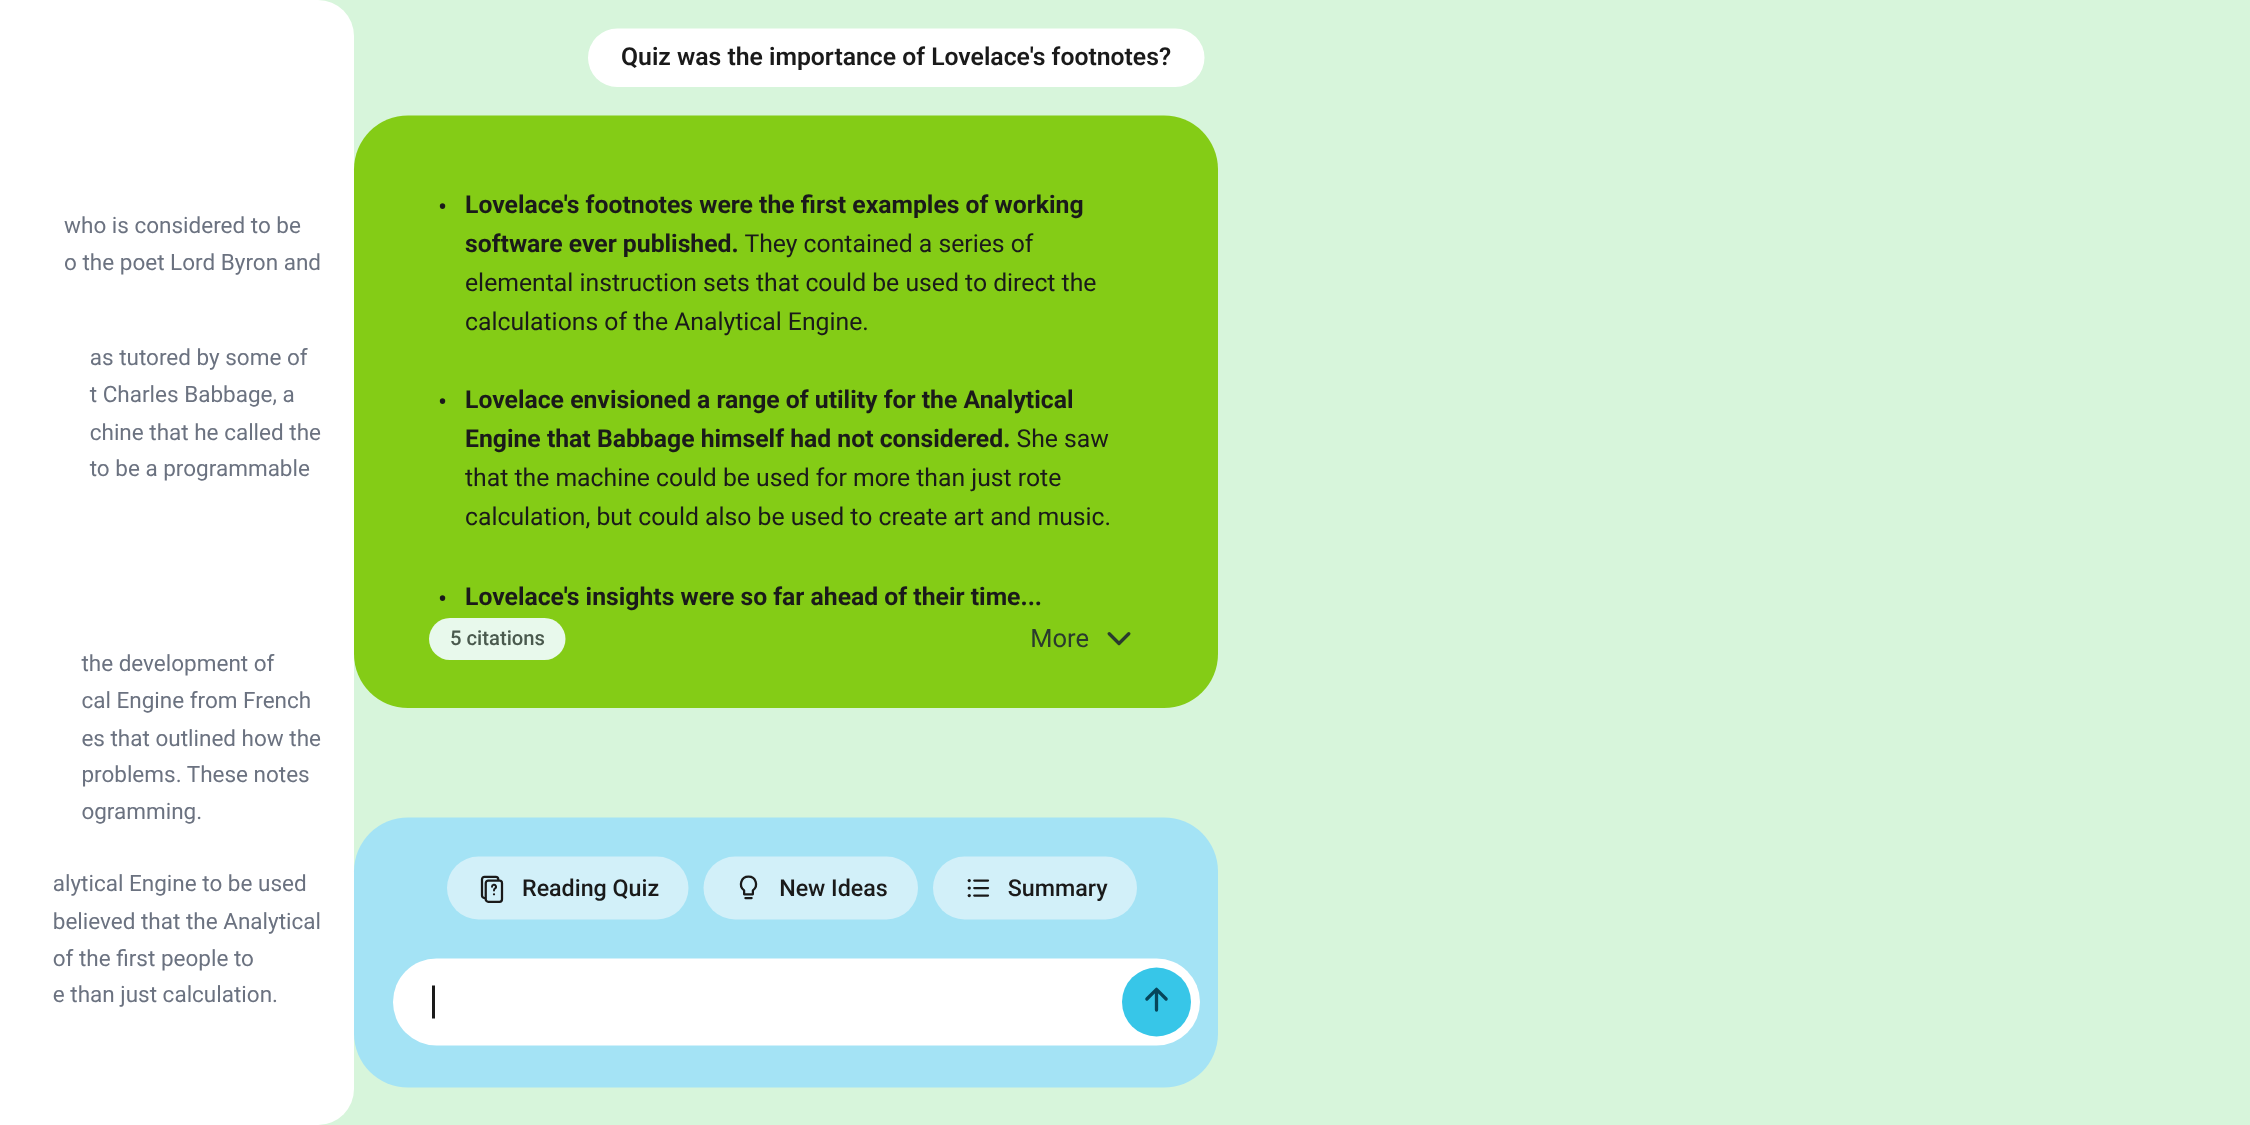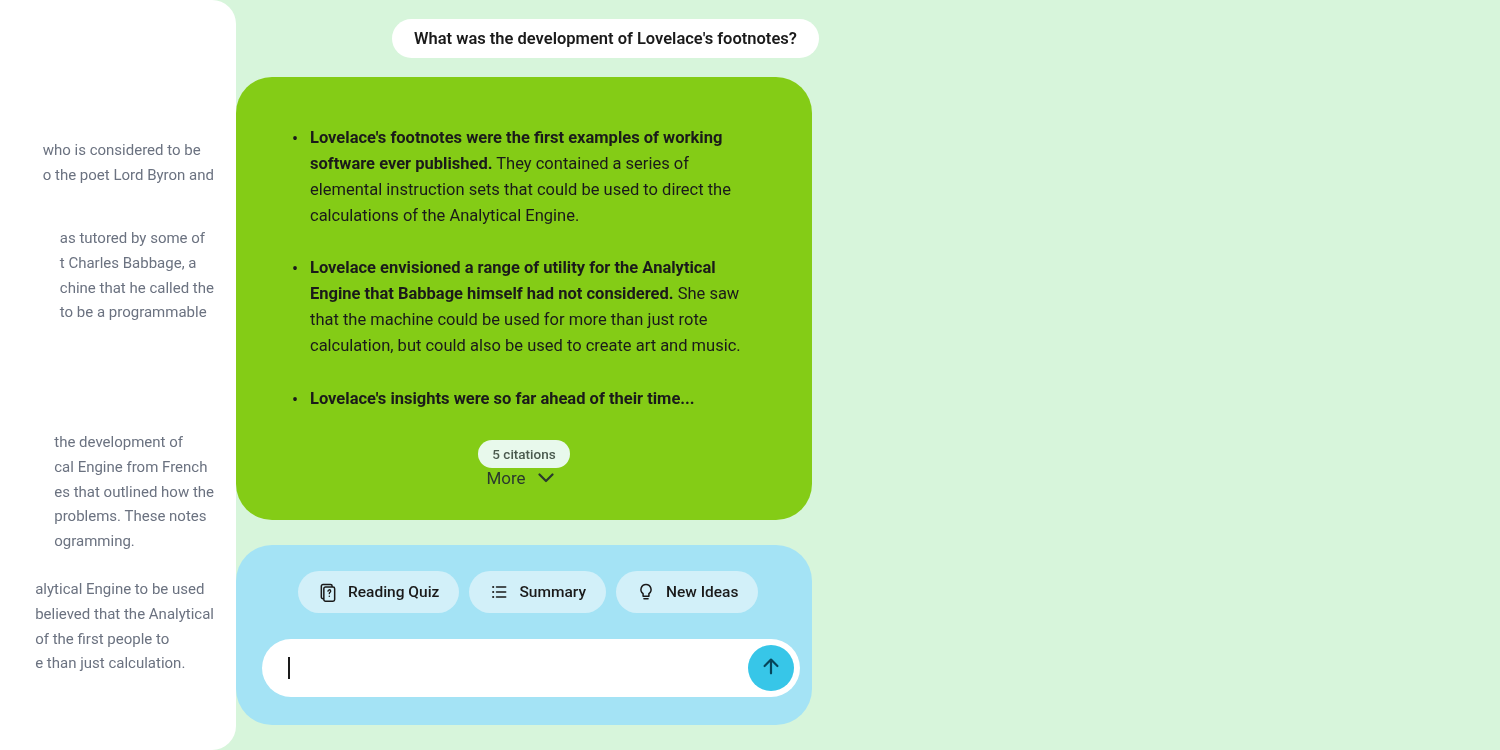--- a/index.html
+++ b/index.html
@@ -84,22 +84,20 @@
     }
     
     .answer-item .bold {
       font-weight: 700;
     }
     
     .answer-footer {
       display: flex;
       justify-content: space-between;
       align-items: center;
-      margin-top: 28px;
-      flex-direction: column;
     }
     
     .citations-pill {
       background: #e8f9ec;
       border-radius: 14px;
       padding: 6px 14px;
       font-size: 13.5px;
       color: #4a5a4e;
       font-weight: 500;
     }
@@ -220,21 +218,21 @@
   </div>
   <div class="left-block" style="top:577px;">
     <div>alytical Engine to be used</div>
     <div>believed that the Analytical</div>
     <div>of the first people to</div>
     <div>e than just calculation.</div>
   </div>
 </div>
 
 <div class="question-pill">
-  <span>What was the development of Lovelace's footnotes?</span>
+  <span>Quiz was the importance of Lovelace's footnotes?</span>
 </div>
 
 <div class="answer-card">
   <ul class="answer-list">
     <li class="answer-item">
       <span class="bold">Lovelace's footnotes were the first examples of working software ever published.</span><span> They contained a series of elemental instruction sets that could be used to direct the calculations of the Analytical Engine.</span>
     </li>
     <li class="answer-item">
       <span class="bold">Lovelace envisioned a range of utility for the Analytical Engine that Babbage himself had not considered.</span><span> She saw that the machine could be used for more than just rote calculation, but could also be used to create art and music.</span>
     </li>
@@ -266,38 +264,38 @@
           <rect x="7" y="6" width="13" height="17" rx="2" stroke="#1a1a1a" stroke-width="1.8" fill="#d2f0f9"></rect>
           <path d="M12 11 a1.6 1.6 0 1 1 2.3 1.4 c-0.7 0.4 -0.7 1.1 -0.7 1.6" stroke="#1a1a1a" stroke-width="1.6" stroke-linecap="round"></path>
           <circle cx="13.6" cy="17" r="0.9" fill="#1a1a1a"></circle>
         </svg>
       </span>
       <span>Reading Quiz</span>
     </div>
     <div class="suggestion-pill">
       <span class="suggestion-icon">
         <svg width="20" height="20" viewBox="0 0 24 24" fill="none">
+          <path d="M12 3 a6 6 0 0 0 -3.5 10.9 V17 h7 v-3.1 A6 6 0 0 0 12 3 Z" stroke="#1a1a1a" stroke-width="1.8" stroke-linejoin="round"></path>
+          <line x1="9.5" y1="20" x2="14.5" y2="20" stroke="#1a1a1a" stroke-width="1.8" stroke-linecap="round"></line>
+        </svg>
+      </span>
+      <span>New Ideas</span>
+    </div>
+    <div class="suggestion-pill">
+      <span class="suggestion-icon">
+        <svg width="20" height="20" viewBox="0 0 24 24" fill="none">
           <circle cx="5" cy="6" r="1.3" fill="#1a1a1a"></circle>
           <line x1="9" y1="6" x2="20" y2="6" stroke="#1a1a1a" stroke-width="1.8" stroke-linecap="round"></line>
           <circle cx="5" cy="12" r="1.3" fill="#1a1a1a"></circle>
           <line x1="9" y1="12" x2="20" y2="12" stroke="#1a1a1a" stroke-width="1.8" stroke-linecap="round"></line>
           <circle cx="5" cy="18" r="1.3" fill="#1a1a1a"></circle>
           <line x1="9" y1="18" x2="20" y2="18" stroke="#1a1a1a" stroke-width="1.8" stroke-linecap="round"></line>
         </svg>
       </span>
       <span>Summary</span>
-    </div>
-    <div class="suggestion-pill">
-      <span class="suggestion-icon">
-        <svg width="20" height="20" viewBox="0 0 24 24" fill="none">
-          <path d="M12 3 a6 6 0 0 0 -3.5 10.9 V17 h7 v-3.1 A6 6 0 0 0 12 3 Z" stroke="#1a1a1a" stroke-width="1.8" stroke-linejoin="round"></path>
-          <line x1="9.5" y1="20" x2="14.5" y2="20" stroke="#1a1a1a" stroke-width="1.8" stroke-linecap="round"></line>
-        </svg>
-      </span>
-      <span>New Ideas</span>
     </div>
   </div>
   <div class="input-row">
     <div class="cursor-bar"></div>
     <input type="text" class="text-input" value="" style="">
     <div class="send-btn">
       <span>
         <svg width="22" height="22" viewBox="0 0 24 24" fill="none">
           <path d="M12 20 V5 M5 12 L12 5 L19 12" stroke="#06455a" stroke-width="2.4" stroke-linecap="round" stroke-linejoin="round"></path>
         </svg>

